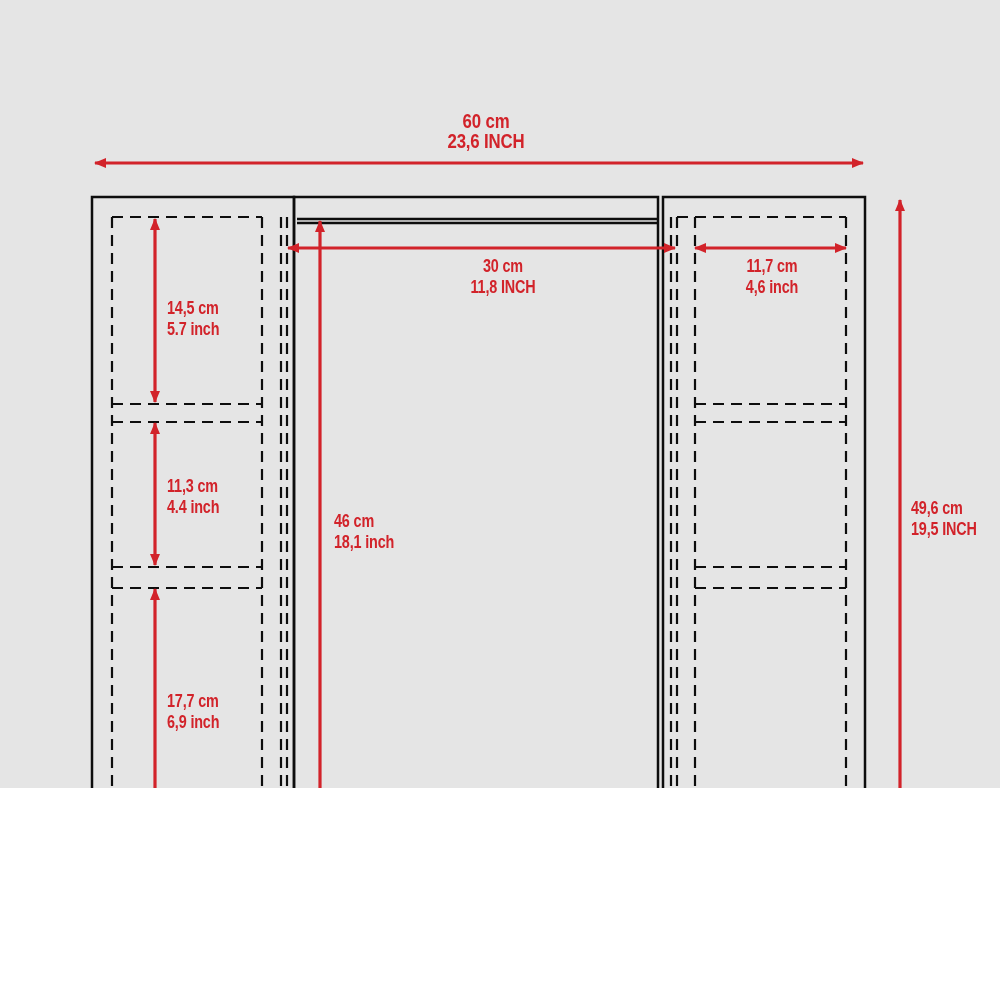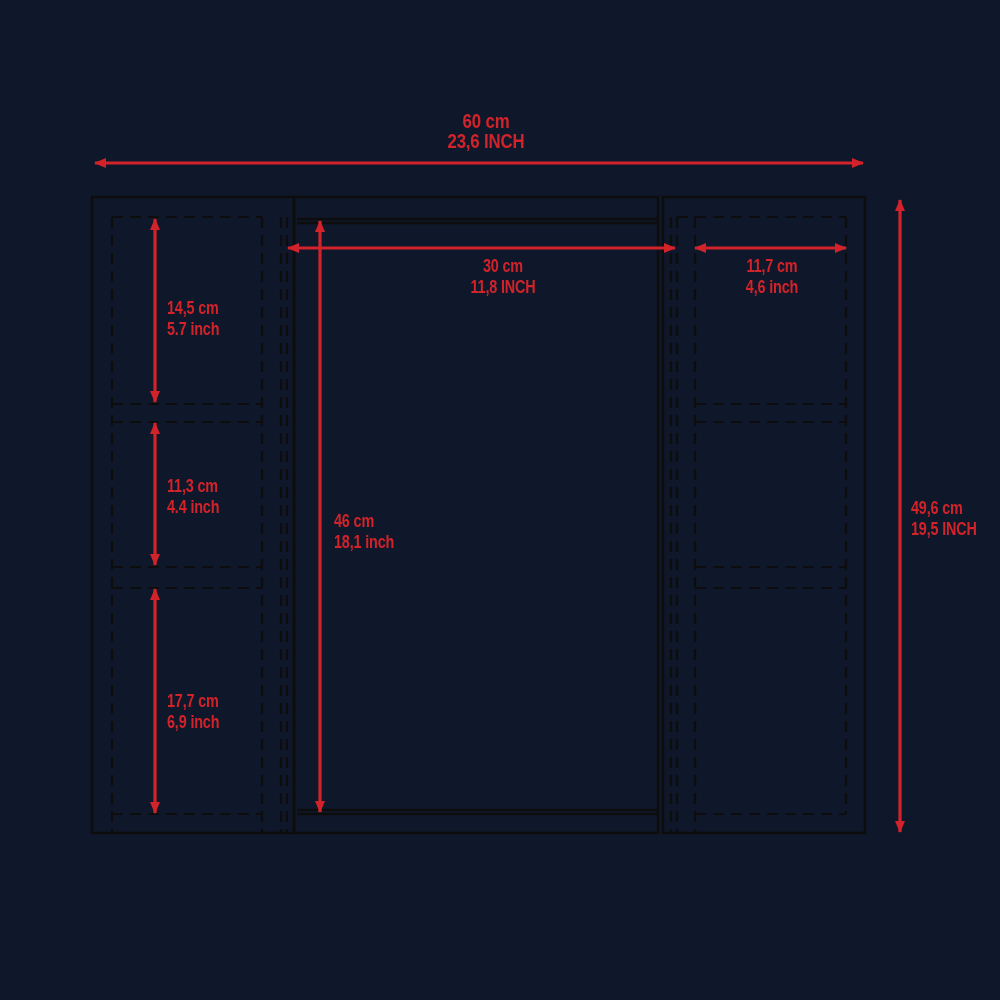--- a/index.html
+++ b/index.html
@@ -1,20 +1,20 @@
 <!DOCTYPE html>
 <html style="--red: #d2232a;"><head>
 <meta charset="utf-8">
 <style>
   html, body { margin: 0; padding: 0; background: #ffffff; }
   .canvas {
     position: relative;
     width: 1000px;
-    height: 1000px;
-    background: #0f172a;
+    height: 788px;
+    background: #e5e5e5;
     overflow: hidden;
     font-family: "Liberation Sans", sans-serif;
   }
   svg.drawing { position: absolute; left: 0; top: 0; }
 
   
   .solid rect, .solid line {
     fill: none;
     stroke: #0d0d0d;
     stroke-width: 2.5;

